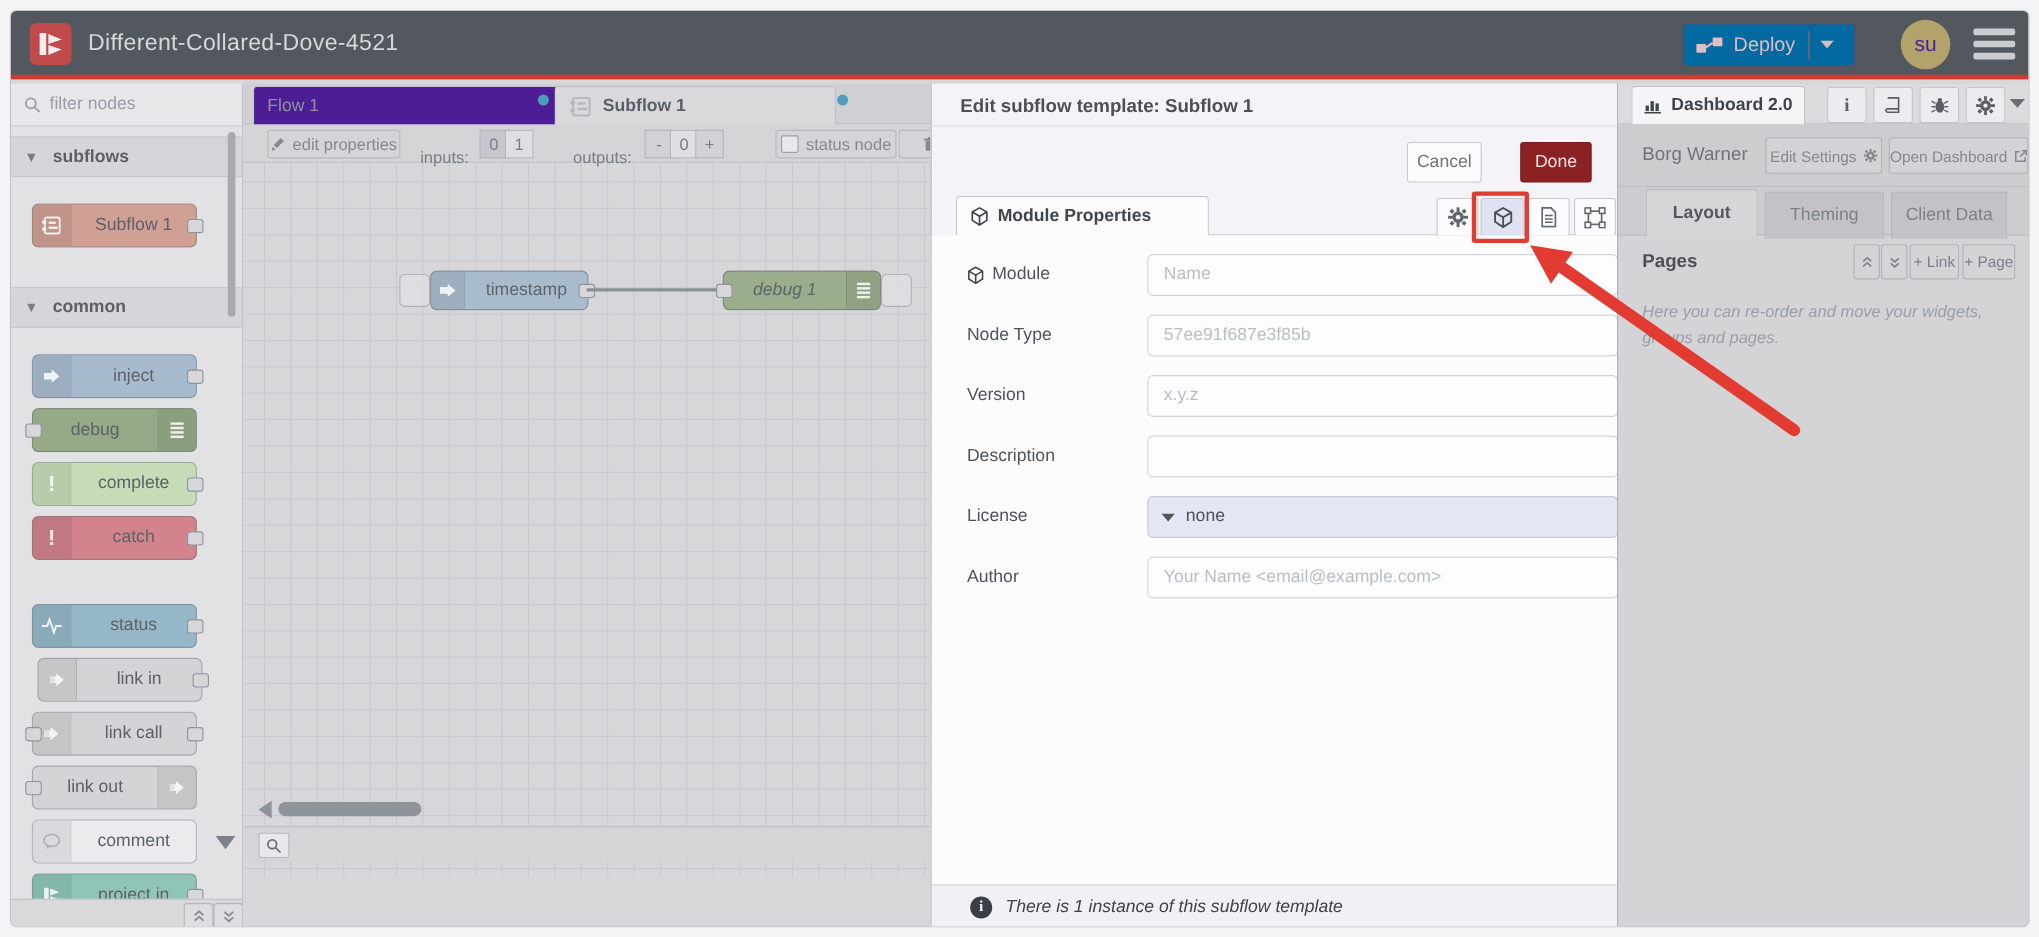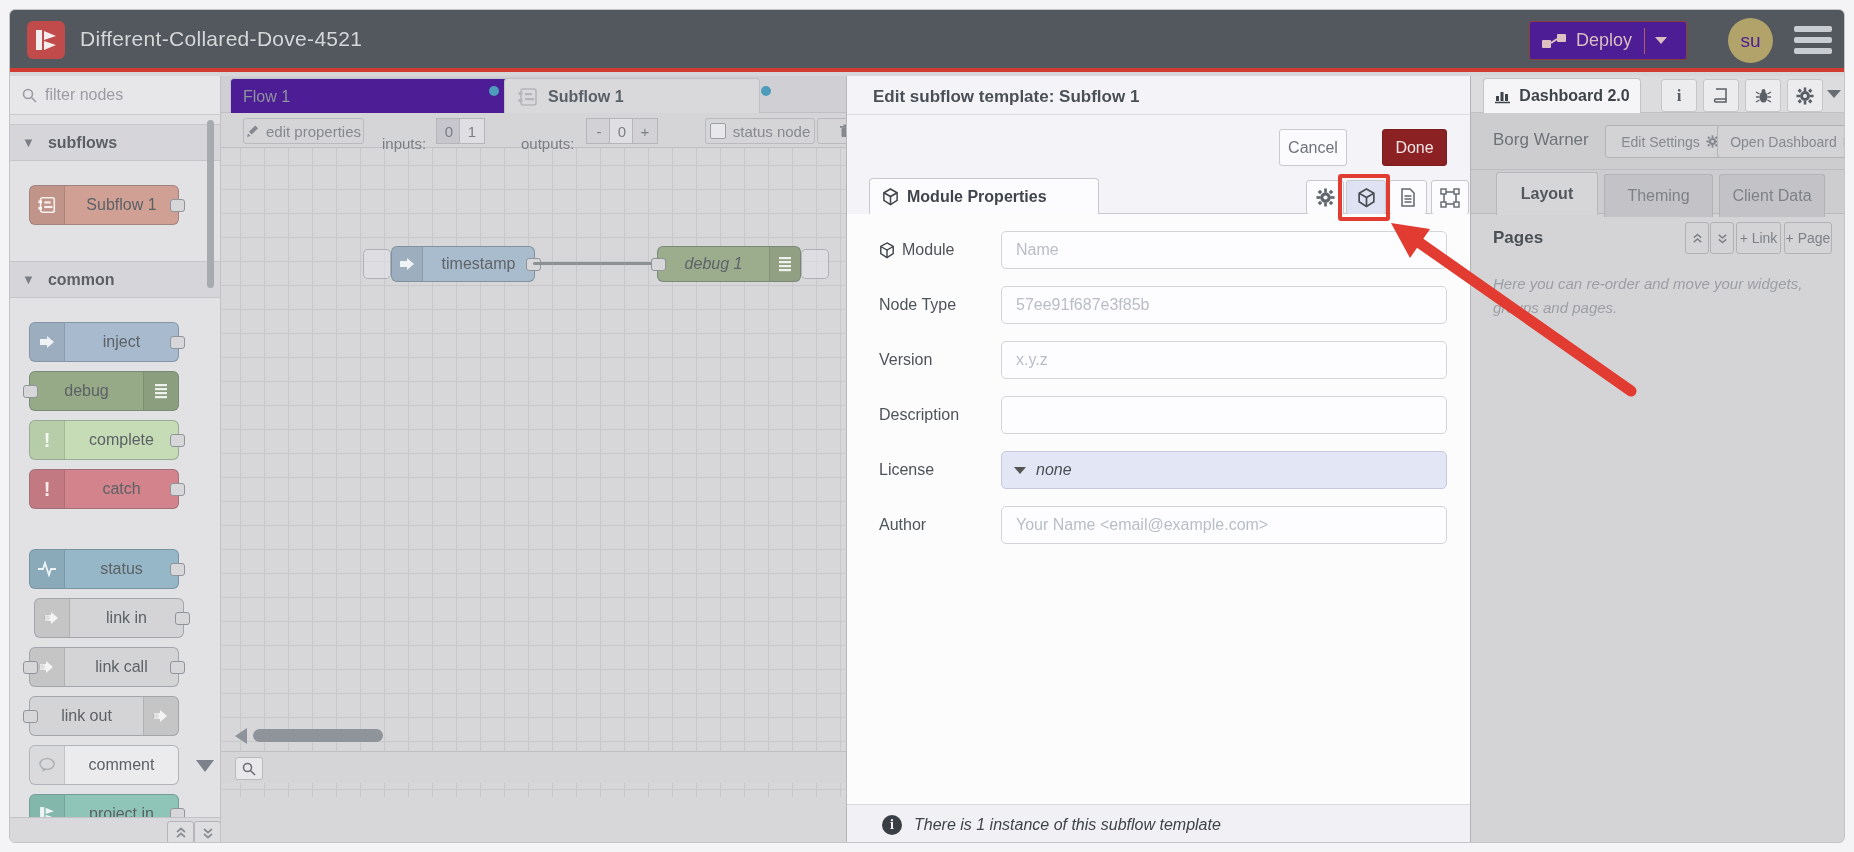--- a/index.html
+++ b/index.html
@@ -4,21 +4,21 @@
 <style>
   html,body{margin:0;padding:0;background:#f4f4f6;font-family:"Liberation Sans",sans-serif;}
   #stage{position:relative;width:1854px;height:852px;background:#f4f4f6;overflow:hidden;}
   #win{position:absolute;left:9px;top:9px;width:1836px;height:834px;background:#d7d7da;
        border:1px solid #c3c3c8;border-radius:6px;overflow:hidden;box-sizing:border-box;}
   .abs{position:absolute;box-sizing:border-box;}
   
   #hdr{left:0;top:0;width:100%;height:62px;background:#53585e;border-bottom:4px solid #cf3a31;}
   #logo{left:17px;top:11px;width:38px;height:38px;background:#c14a4b;border-radius:6px;display:flex;align-items:center;justify-content:center;}
   #hdr-title{left:70px;top:17px;font-size:21px;color:#d5d7d9;letter-spacing:.3px;}
-  #deploy{left:1519px;top:11px;width:158px;height:39px;background:#4c1d95;border:1px solid #8a3e43;border-radius:3px;
+  #deploy{left:1519px;top:11px;width:158px;height:39px;background:#0369a1;border:1px solid #8a3e43;border-radius:3px;
           display:flex;align-items:center;color:#dabdbf;font-size:18px;}
   #deploy .dsep{width:1px;height:26px;background:#ab6166;margin:0 10px 0 12px;}
   #avatar{left:1718px;top:8px;width:45px;height:45px;border-radius:50%;background:#b1a369;color:#4c1d95;
           display:flex;align-items:center;justify-content:center;font-size:19px;}
   #burger{left:1784px;top:16px;width:38px;height:28px;display:flex;flex-direction:column;justify-content:space-between;}
   #burger i{display:block;height:6px;background:#c9cdd1;border-radius:2px;}
   
   #palette{left:0;top:66px;width:211px;height:768px;background:#e2e2e5;border-right:1px solid #c2c2c6;overflow:hidden;}
   #pal-search{position:relative;height:38px;background:#e7e7ea;border-bottom:1px solid #c9c9cd;display:flex;align-items:center;padding-left:12px;color:#9b9ca3;font-size:16px;}
   #pal-search .mag{margin-right:8px;}
@@ -76,40 +76,40 @@
   #mp-tab{left:22px;top:102px;width:230px;height:36px;background:#fcfcfe;border:1px solid #c9c9cd;border-bottom:none;border-radius:4px 4px 0 0;
           display:flex;align-items:center;font-weight:bold;font-size:16px;color:#40454c;padding-left:12px;text-align:right;}
   #mp-tab .cube{margin-right:8px;}
   .edicon{position:absolute;top:104px;width:36px;height:33px;background:#fcfcfe;border:1px solid #c9c9cd;border-radius:3px;display:flex;align-items:center;justify-content:center;color:#61666c;}
   #edicon-cube{left:499px;width:38px;background:#dfe2f2;}
   #ed-content{left:0px;top:138px;width:624px;height:590px;background:#fcfcfd;}
   .frow{display:flex;align-items:center;height:36px;margin:0 0 19px 0;}
   #form-rows{padding-top:18px;}
   .flabel{width:122px;margin-left:32px;font-size:16px;color:#4e535a;display:flex;align-items:center;flex-shrink:0;}
   .flabel .cube{margin-right:7px;}
-  .finput{width:432px;height:36px;border:1px solid #d3d3da;border-radius:5px;background:#fdfdff;display:flex;align-items:center;padding-left:12px;font-size:16px;color:#555;}
+  .finput{width:432px;height:36px;border:1px solid #d3d3da;border-radius:5px;background:#fdfdff;display:flex;align-items:center;padding-left:12px;font-size:16px;color:#555;margin-left:42px;}
   .finput input{border:none;outline:none;background:transparent;font-size:16px;width:100%;font-family:"Liberation Sans",sans-serif;color:#555;}
   .finput input::placeholder{color:#b9bdc6;opacity:1;}
-  .finput.select{background:#e3e6f4;border-color:#c6c9dd;color:#4b5056;font-style:italic;}
+  .finput.select{background:#e3e6f4;border-color:#c6c9dd;color:#4b5056;}
   .finput.select .caret{width:0;height:0;border-left:6px solid transparent;border-right:6px solid transparent;border-top:7px solid #555;margin-right:10px;}
   #ed-foot{left:0;top:728px;width:624px;height:40px;background:#f0f0f5;border-top:1px solid #d9d9de;display:flex;align-items:center;}
   #ed-foot .itxt{font-style:italic;font-size:16px;color:#3f444a;margin-left:12px;}
   .infocircle{width:20px;height:20px;border-radius:50%;background:#3a3f45;color:#f4f4f6;display:flex;align-items:center;justify-content:center;
               font-size:14px;font-weight:bold;font-family:"Liberation Serif",serif;margin-left:35px;flex-shrink:0;}
   
   #sidebar{left:1460px;top:66px;width:376px;height:768px;background:#d4d4d7;border-left:1px solid #b2b2b7;}
   #sb-top{left:0;top:0;width:100%;height:37px;background:#dcdcdf;border-bottom:1px solid #c2c2c6;}
   #db-tab{left:12px;top:2px;width:158px;height:35px;background:#f5f5f7;border:1px solid #c3c3c7;border-bottom:none;border-radius:4px 4px 0 0;
           display:flex;align-items:center;justify-content:center;font-weight:bold;font-size:16px;color:#3f444a;}
   .sbicon{position:absolute;top:3px;width:34px;height:31px;background:#ececef;border:1px solid #c6c6ca;border-radius:3px;display:flex;align-items:center;justify-content:center;color:#5a5f66;}
   #sb-caret{left:356px;top:14px;width:0;height:0;border-left:7px solid transparent;border-right:7px solid transparent;border-top:8px solid #6a6e74;}
   #sb-proj{left:0;top:37px;width:100%;height:57px;background:#cdcdd0;border-bottom:1px solid #bdbdc1;}
   #proj-name{left:22px;top:17px;font-size:17px;color:#6e7378;}
   .sbbtn{position:absolute;top:12px;height:31px;border:1px solid #b2b2b6;border-radius:3px;background:#d3d3d6;
-         display:flex;align-items:center;justify-content:center;font-size:14px;color:#85898f;padding-left:12px;}
+         display:flex;align-items:center;justify-content:center;font-size:14px;color:#85898f;}
   #sb-tabs{left:0;top:94px;width:100%;height:44px;background:#cdcdd0;border-bottom:1px solid #b9b9bd;}
   .sbtab{position:absolute;height:42px;display:flex;align-items:center;justify-content:center;font-size:16px;border:1px solid #b2b2b6;border-bottom:none;border-radius:3px 3px 0 0;}
   #sbtab-layout{left:25px;top:2px;width:100px;background:#d6d6d9;color:#53585e;font-weight:bold;border-color:#b9b9bd;}
   #sbtab-theming{left:133px;top:4px;width:107px;background:#c3c3c7;color:#7d8187;}
   #sbtab-client{left:248px;top:4px;width:104px;background:#c3c3c7;color:#7d8187;}
   #pages-label{left:22px;top:152px;font-size:17px;font-weight:bold;color:#4b5056;}
   .pagebtn{position:absolute;top:146px;height:30px;border:1px solid #b2b2b6;border-radius:3px;background:transparent;
            display:flex;align-items:center;justify-content:center;font-size:14px;color:#7d8187;}
   #sb-help{left:22px;top:196px;width:332px;font-style:italic;font-size:15px;color:#9b9fa5;line-height:1.6;}
   

